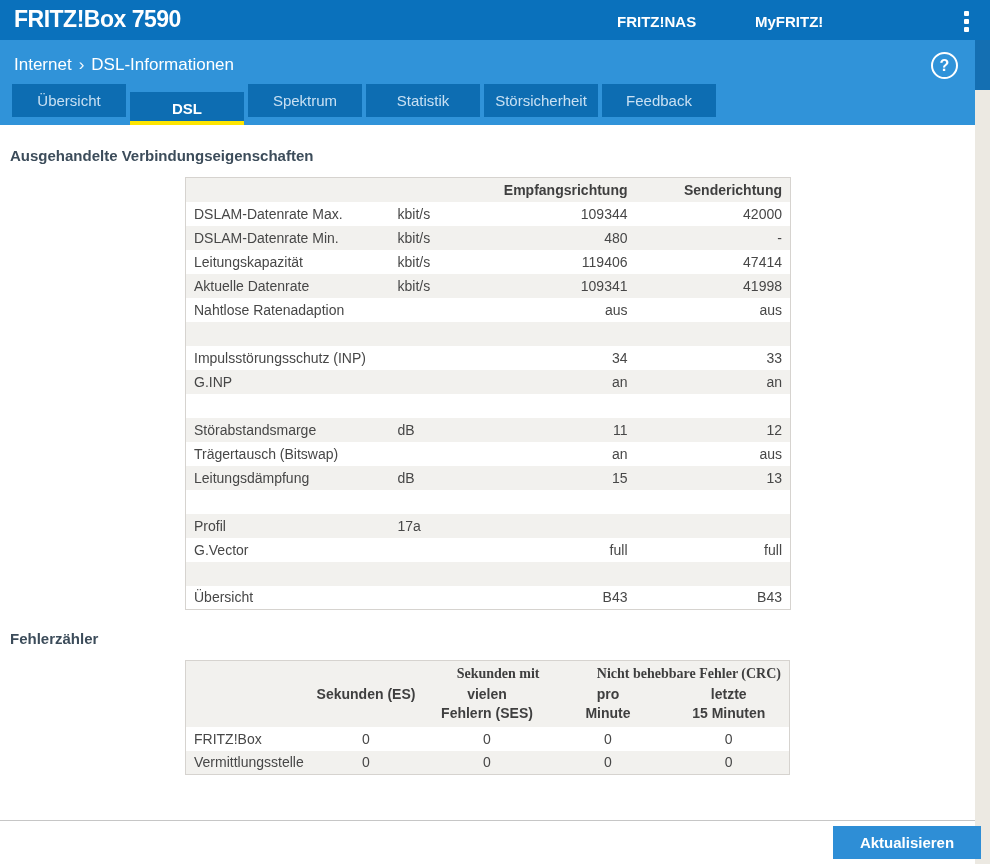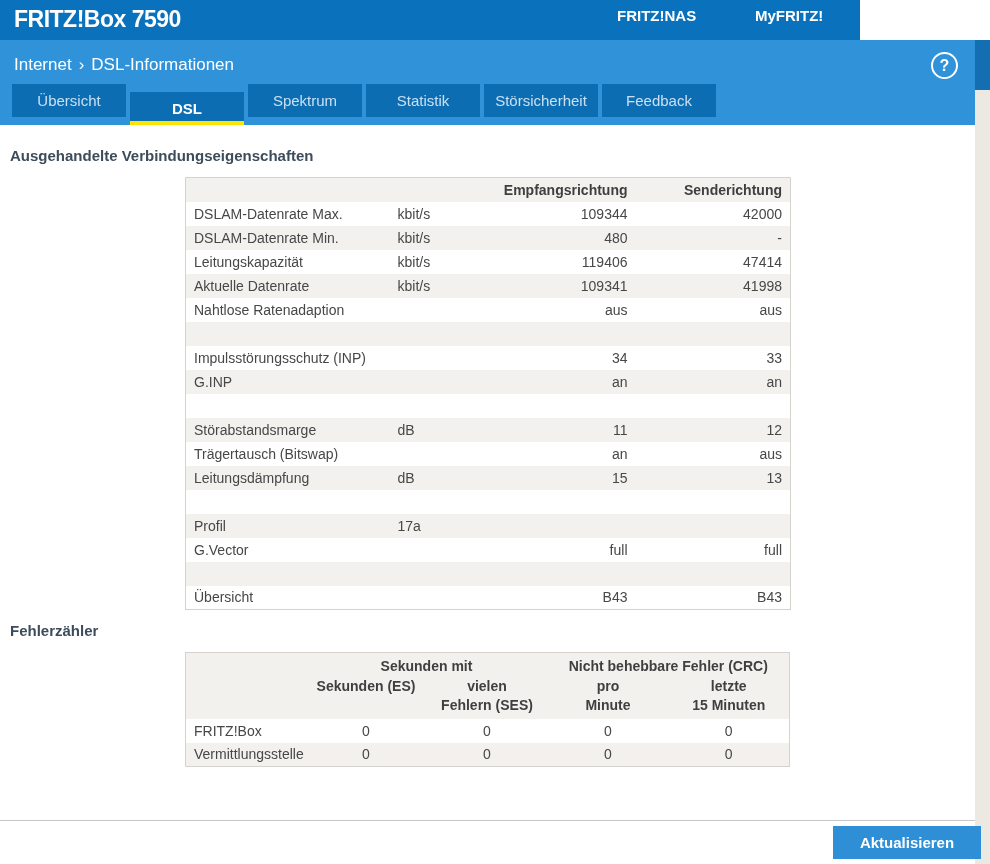--- a/index.html
+++ b/index.html
@@ -1,22 +1,22 @@
 <!DOCTYPE html>
 <html><head>
 <meta charset="utf-8">
 <style>
   * { margin:0; padding:0; box-sizing:border-box; }
   html,body { width:990px; height:864px; overflow:hidden; }
   body { font-family:"Liberation Sans", sans-serif; background:#ffffff; position:relative; }
 
   
-  .header { position:absolute; top:0; left:0; width:860px; height:40px; background:#0a71bc; }
+  .header { position:absolute; top:0; left:0; width:990px; height:40px; background:#0a71bc; }
   .brand { position:absolute; left:14px; top:6px; color:#ffffff; font-size:23px; font-weight:bold; letter-spacing:-0.5px; }
-  .nav-link { position:absolute; top:7px; color:#ffffff; font-size:15px; font-weight:bold; cursor:pointer; }
+  .nav-link { position:absolute; top:13px; color:#ffffff; font-size:15px; font-weight:bold; cursor:pointer; }
   .nav-link.nas { left:617px; }
   .nav-link.myfritz { left:755px; }
   .kebab { position:absolute; top:9px; left:959px; width:14px; height:24px; cursor:pointer; display:flex; flex-direction:column; align-items:center; justify-content:center; gap:3px; }
   .kebab i { width:5px; height:5px; background:#ffffff; border-radius:1px; }
 
   
   .subbar { position:absolute; top:40px; left:0; width:975px; height:85px; background:#3093d9; }
   .breadcrumb { position:absolute; top:15px; left:14px; color:#ffffff; font-size:17px; }
   .breadcrumb .sep { margin:0 7px; font-size:17px; opacity:0.95; }
   .help-circle { position:absolute; top:12px; right:17px; width:27px; height:27px; border:2px solid #ffffff; border-radius:50%; color:#ffffff; font-size:16px; font-weight:bold; display:flex; align-items:center; justify-content:center; cursor:pointer; }
@@ -24,40 +24,40 @@
   .tab { min-width:114px; height:33px; padding:12px 10px; background:#0d6db2; color:#c8e0f3; font-size:15px; display:flex; align-items:center; justify-content:center; cursor:pointer; }
   .tab.active { color:#ffffff; font-weight:bold; box-shadow:inset 0 -4px 0 #fde501;margin-top:8px; }
 
   
   .scrollbar { position:absolute; top:40px; right:0; width:15px; height:824px; background:#ece9e2; }
   .scroll-thumb { position:absolute; top:0; left:0; width:15px; height:50px; background:#146fb2; cursor:pointer; }
 
   
   .content { position:absolute; top:125px; left:0; width:975px; background:#ffffff; }
   .section-title { margin:22px 0 13px 10px; font-size:15px; font-weight:bold; color:#3c4c5a; }
-  .section-title.second { margin-top:12px; }
+  .section-title.second { margin-top:20px; }
 
   table.data { margin-left:185px; width:605px; border-collapse:collapse; border:1px solid #d6d3cf; font-size:14px; color:#474747; table-layout:fixed; }
   table.data th, table.data td { padding:3px 8px; height:24px; font-weight:normal; overflow:hidden; white-space:nowrap; }
   table.data thead th { background:#f2f1ee; font-weight:bold; color:#3f3f3f;text-align:right; }
   table.data tbody tr:nth-child(even) { background:#f2f1ee; }
 
   
   .t1-label { width:204px; text-align:left; }
   .t1-unit  { width:76px;  text-align:left; }
   .t1-rx    { width:170px; text-align:right; }
   .t1-tx    { width:155px; text-align:right; }
 
   
   .t2-label { width:120px; text-align:left; }
   .t2-c2 { width:135px; text-align:center; }
   .t2-c3 { width:140px; text-align:center; }
   .t2-c4 { width:90px;  text-align:center; }
   .t2-c5 { width:120px; text-align:center; }
-  table.data th.group { text-align:center; }
+  table.data th.group { text-align:right;font-family:Liberation Serif, serif; }
   table.data th.subhead { text-align:center; white-space:pre-line; height:auto; line-height:19px; padding-top:0; padding-bottom:4px; vertical-align:top; }
   table.data thead tr.group-row th { padding-bottom:0; }
 
   
   .footer-divider { position:absolute; top:820px; left:0; width:975px; border-top:1px solid #c6c6c6; }
   .refresh-btn { position:absolute; top:826px; left:833px; width:148px; height:33px; background:#2e8ed6; color:#ffffff; border:none; font-family:"Liberation Sans", sans-serif; font-size:15px; font-weight:bold; cursor:pointer; }
 </style>
 </head>
 <body>
 

